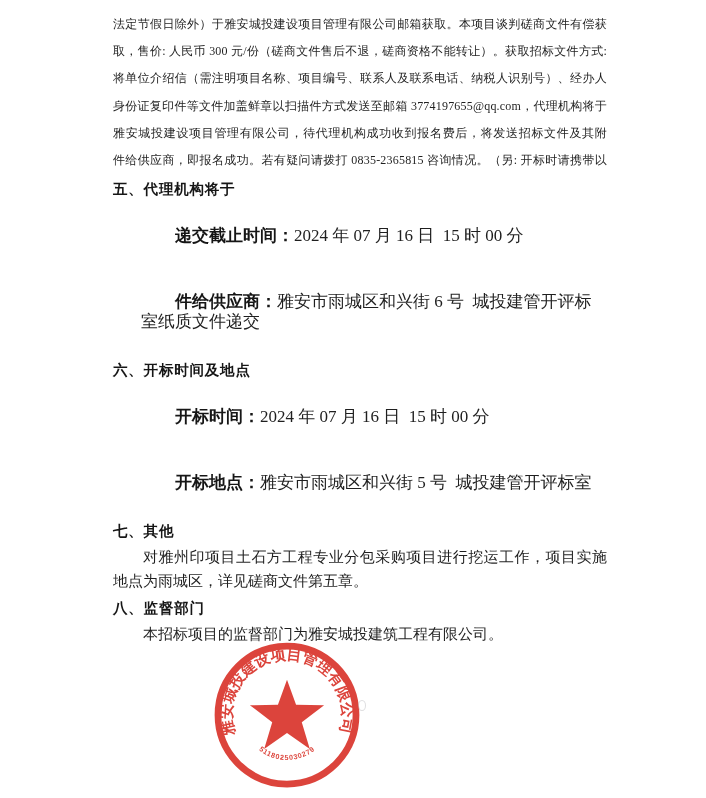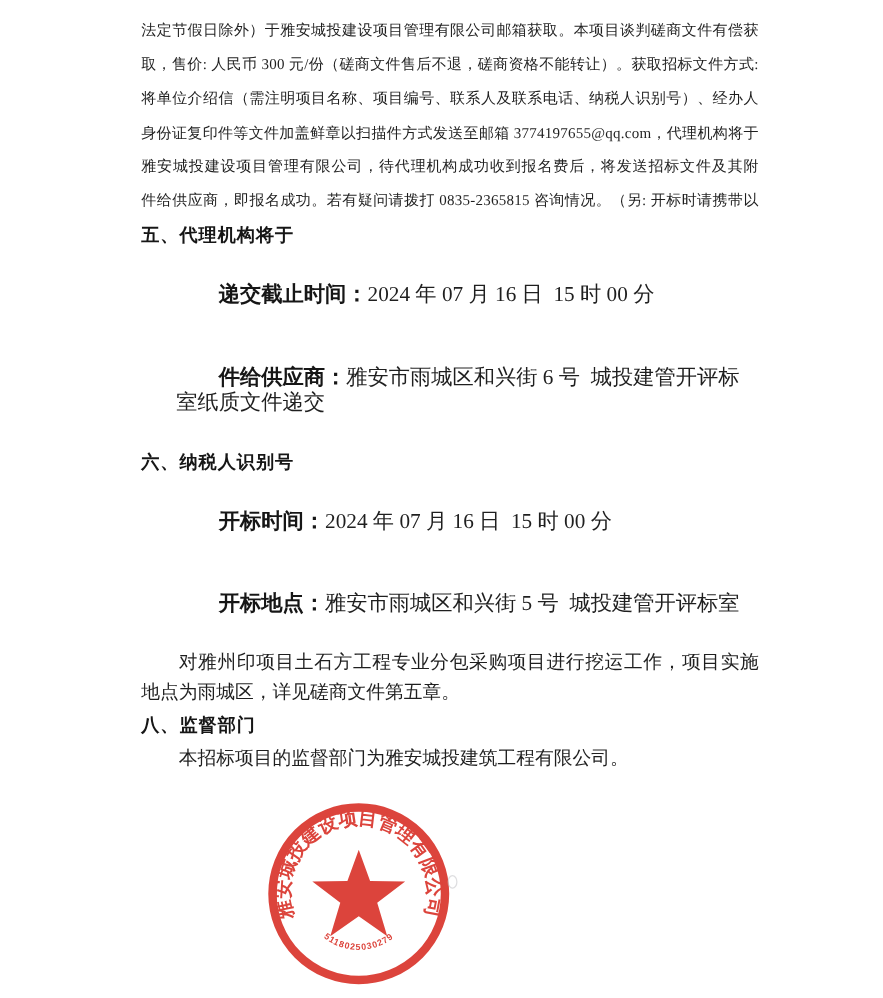--- a/index.html
+++ b/index.html
@@ -130,32 +130,33 @@
       <div class="row">
         <span class="lbl">递交截止时间：</span><span class="val">2024 年 07 月 16 日  15 时 00 分</span>
       </div>
       <div class="row">
         <span class="lbl">件给供应商：</span><span class="val">雅安市雨城区和兴街 6 号  城投建管开评标室纸质文件递交</span>
       </div>
     </div>
   </div>
 
   <div>
-    <div class="sec-title">六、纳税人识别号</div>
+    <div class="sec-title">六、开标时间及地点</div>
     <div class="rows">
       <div class="row">
         <span class="lbl">开标时间：</span><span class="val">2024 年 07 月 16 日  15 时 00 分</span>
       </div>
       <div class="row">
         <span class="lbl">开标地点：</span><span class="val">雅安市雨城区和兴街 5 号  城投建管开评标室</span>
       </div>
     </div>
   </div>
 
   <div>
+    <div class="sec-title">七、其他</div>
     <div class="sec-para">对雅州印项目土石方工程专业分包采购项目进行挖运工作，项目实施地点为雨城区，详见磋商文件第五章。</div>
   </div>
 
   <div>
     <div class="sec-title">八、监督部门</div>
     <div class="sec-para">本招标项目的监督部门为雅安城投建筑工程有限公司。</div>
   </div>
 
 </div>
 

